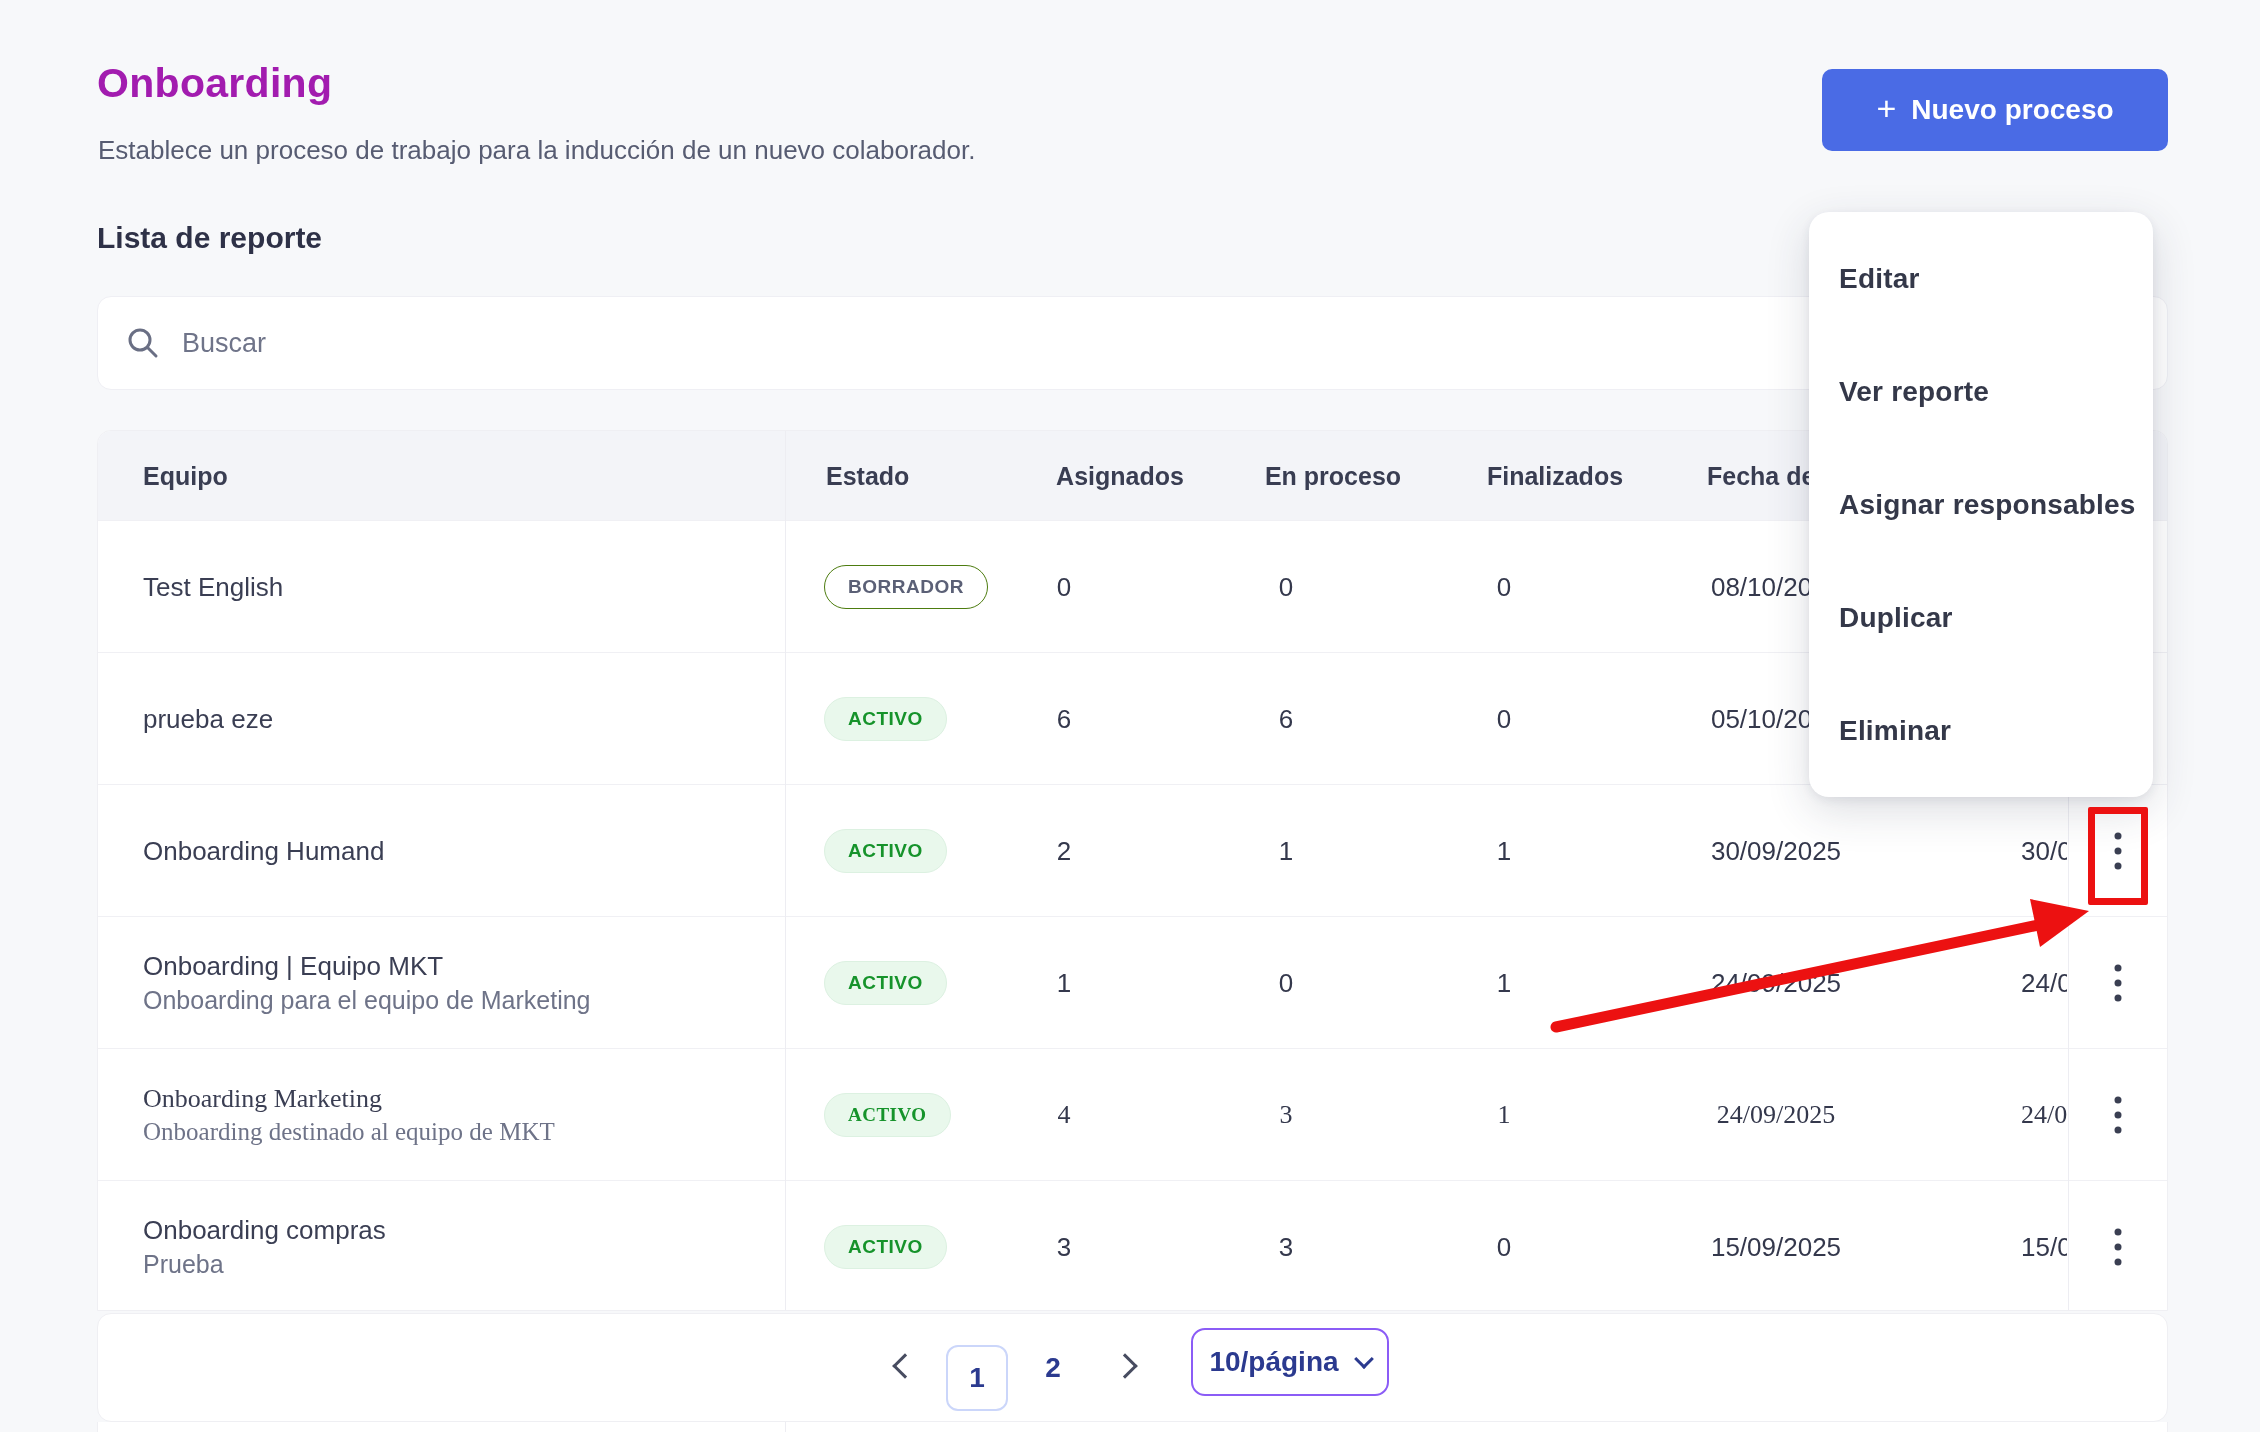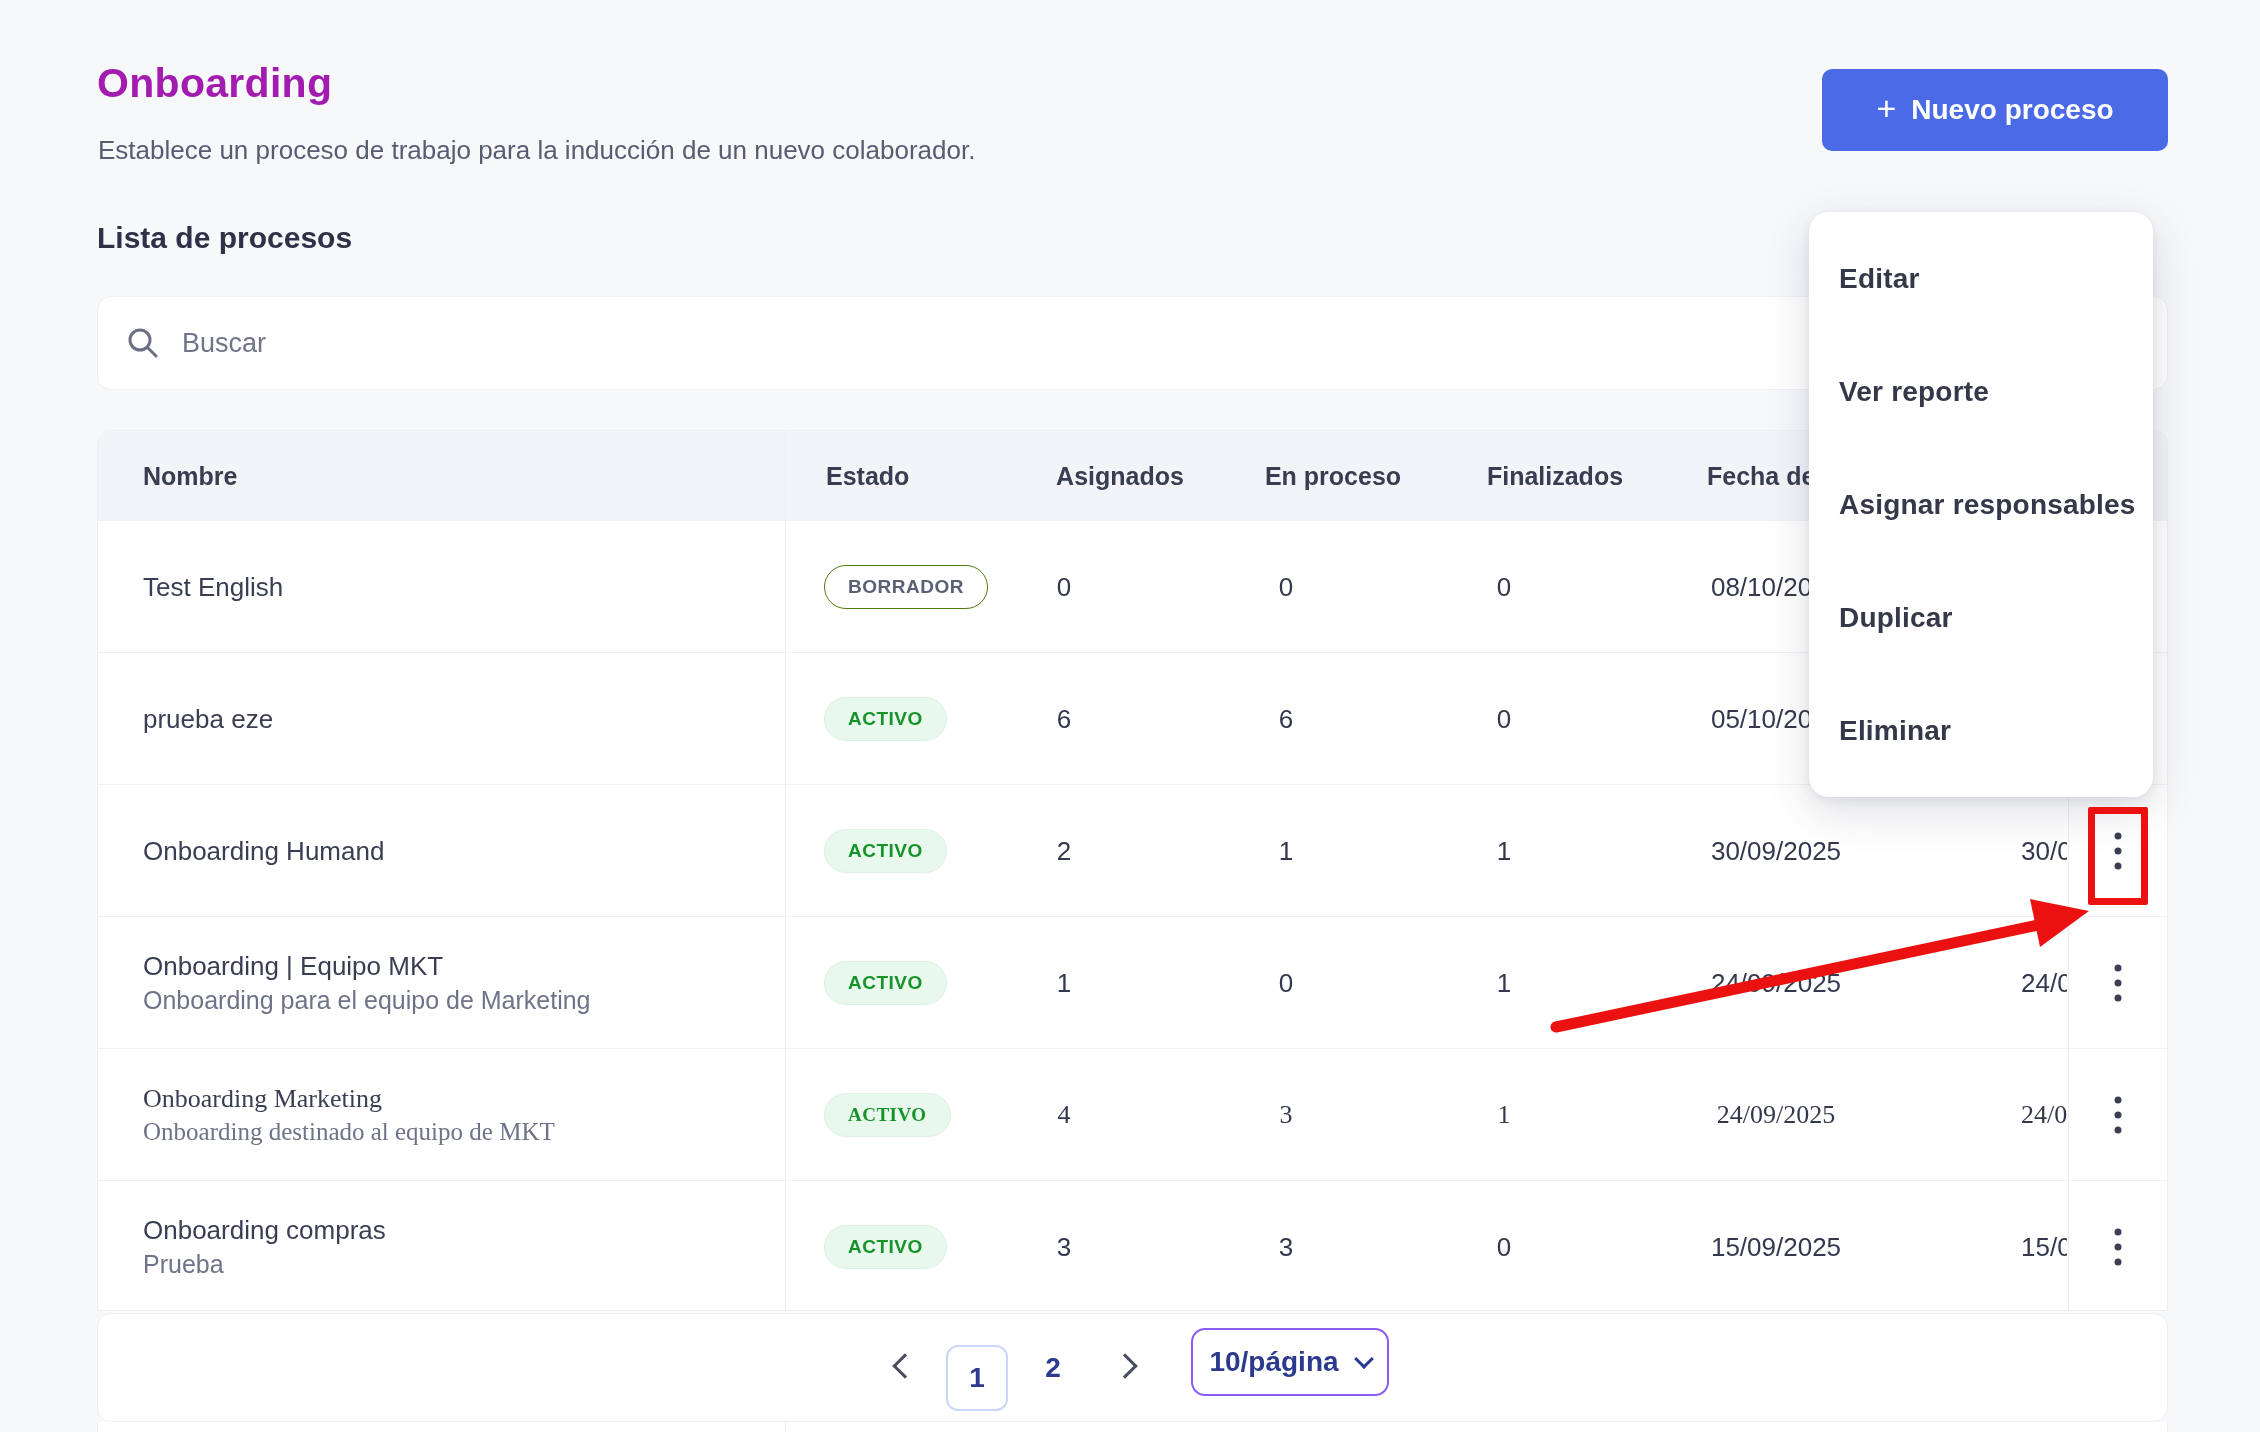--- a/index.html
+++ b/index.html
@@ -84,33 +84,33 @@
 <div id="app">
 
   <div class="page-title">Onboarding</div>
   <div class="page-subtitle">Establece un proceso de trabajo para la inducción de un nuevo colaborador.</div>
 
   <button class="btn-new">
     <span class="plus">+</span>
     <span>Nuevo proceso</span>
   </button>
 
-  <div class="list-heading">Lista de procesos</div>
+  <div class="list-heading">Lista de reporte</div>
 
   <div class="searchbar">
     <svg width="34" height="34" viewBox="0 0 34 34">
       <circle cx="14" cy="14" r="10" fill="none" stroke="#6A6F84" stroke-width="3"></circle>
       <line x1="22" y1="22" x2="30" y2="30" stroke="#6A6F84" stroke-width="3" stroke-linecap="round"></line>
     </svg>
     <input type="text" placeholder="Buscar" style="">
   </div>
 
   <div class="table-card">
     <div class="thead">
-      <span class="th" style="left:45px">Nombre</span>
+      <span class="th" style="left:45px">Equipo</span>
       <span class="th" style="left:728px">Estado</span>
       <span class="th c" style="left:1022px">Asignados</span>
       <span class="th c" style="left:1235px">En proceso</span>
       <span class="th c" style="left:1457px">Finalizados</span>
       <span class="th" style="left:1609px">Fecha de</span>
     </div>
     <div>
         <div class="trow" style="top: 89px;">
           <div class="cell-name">
             <div class="nm">Test English</div>

